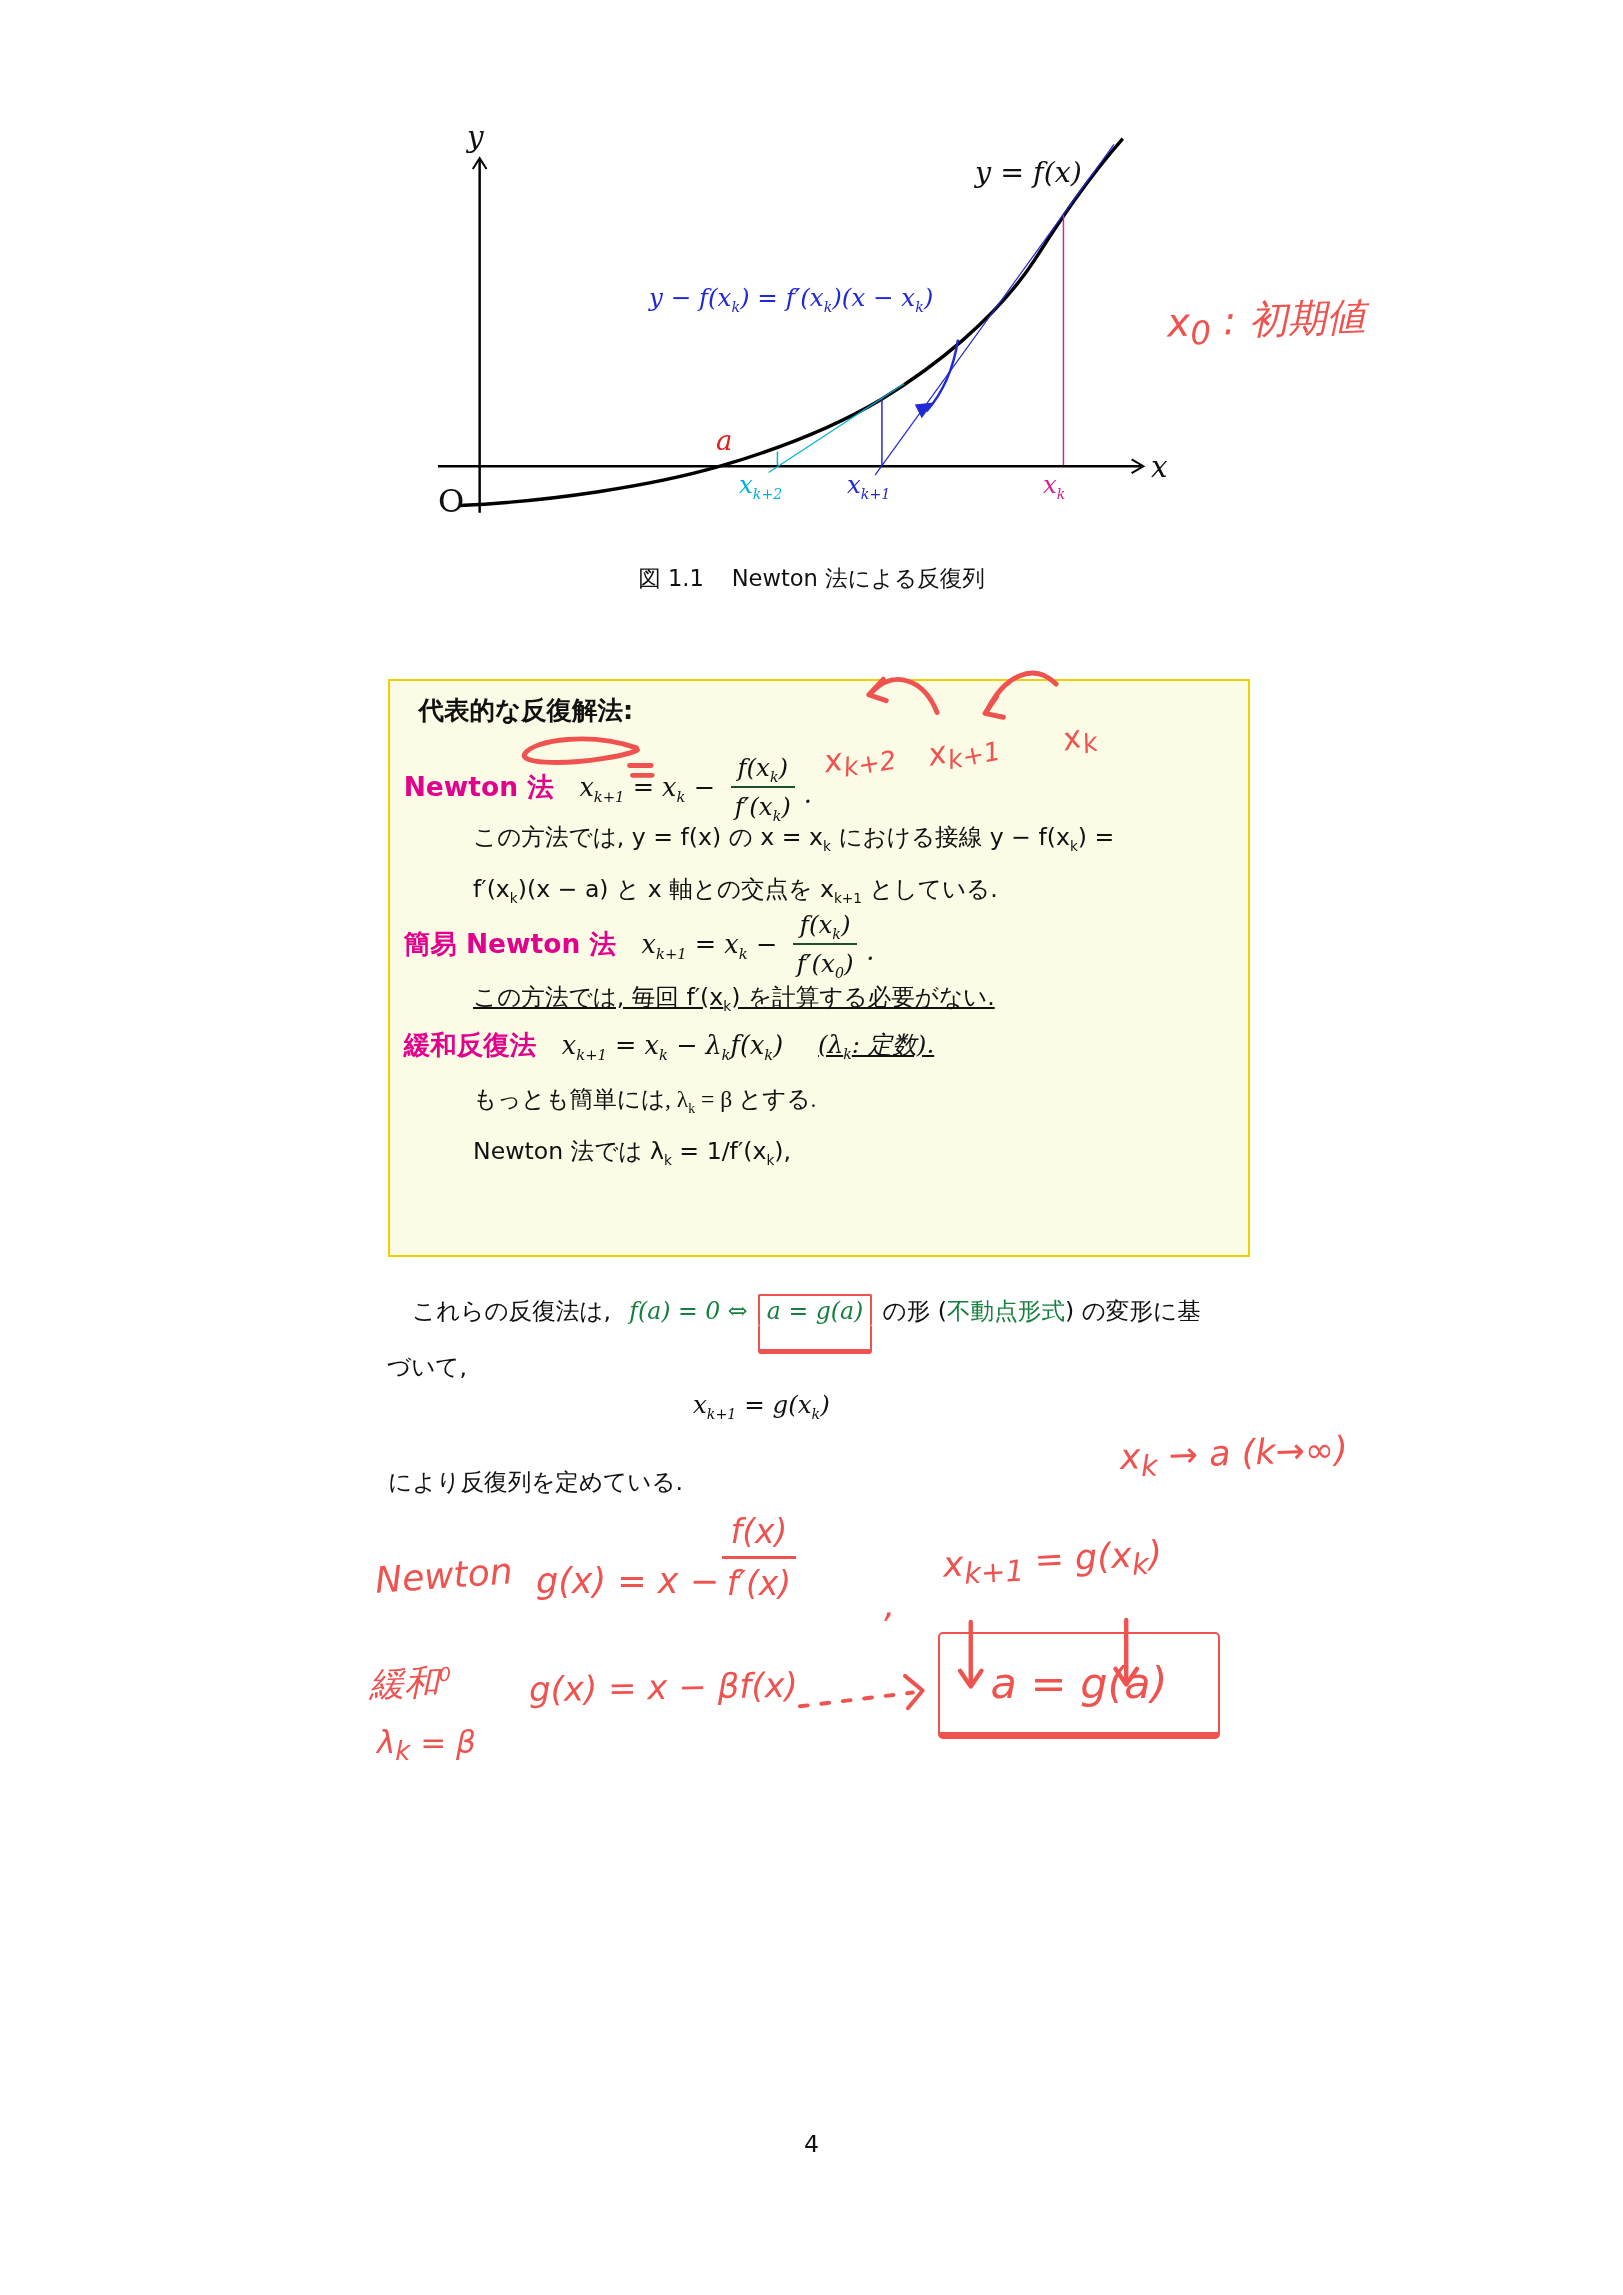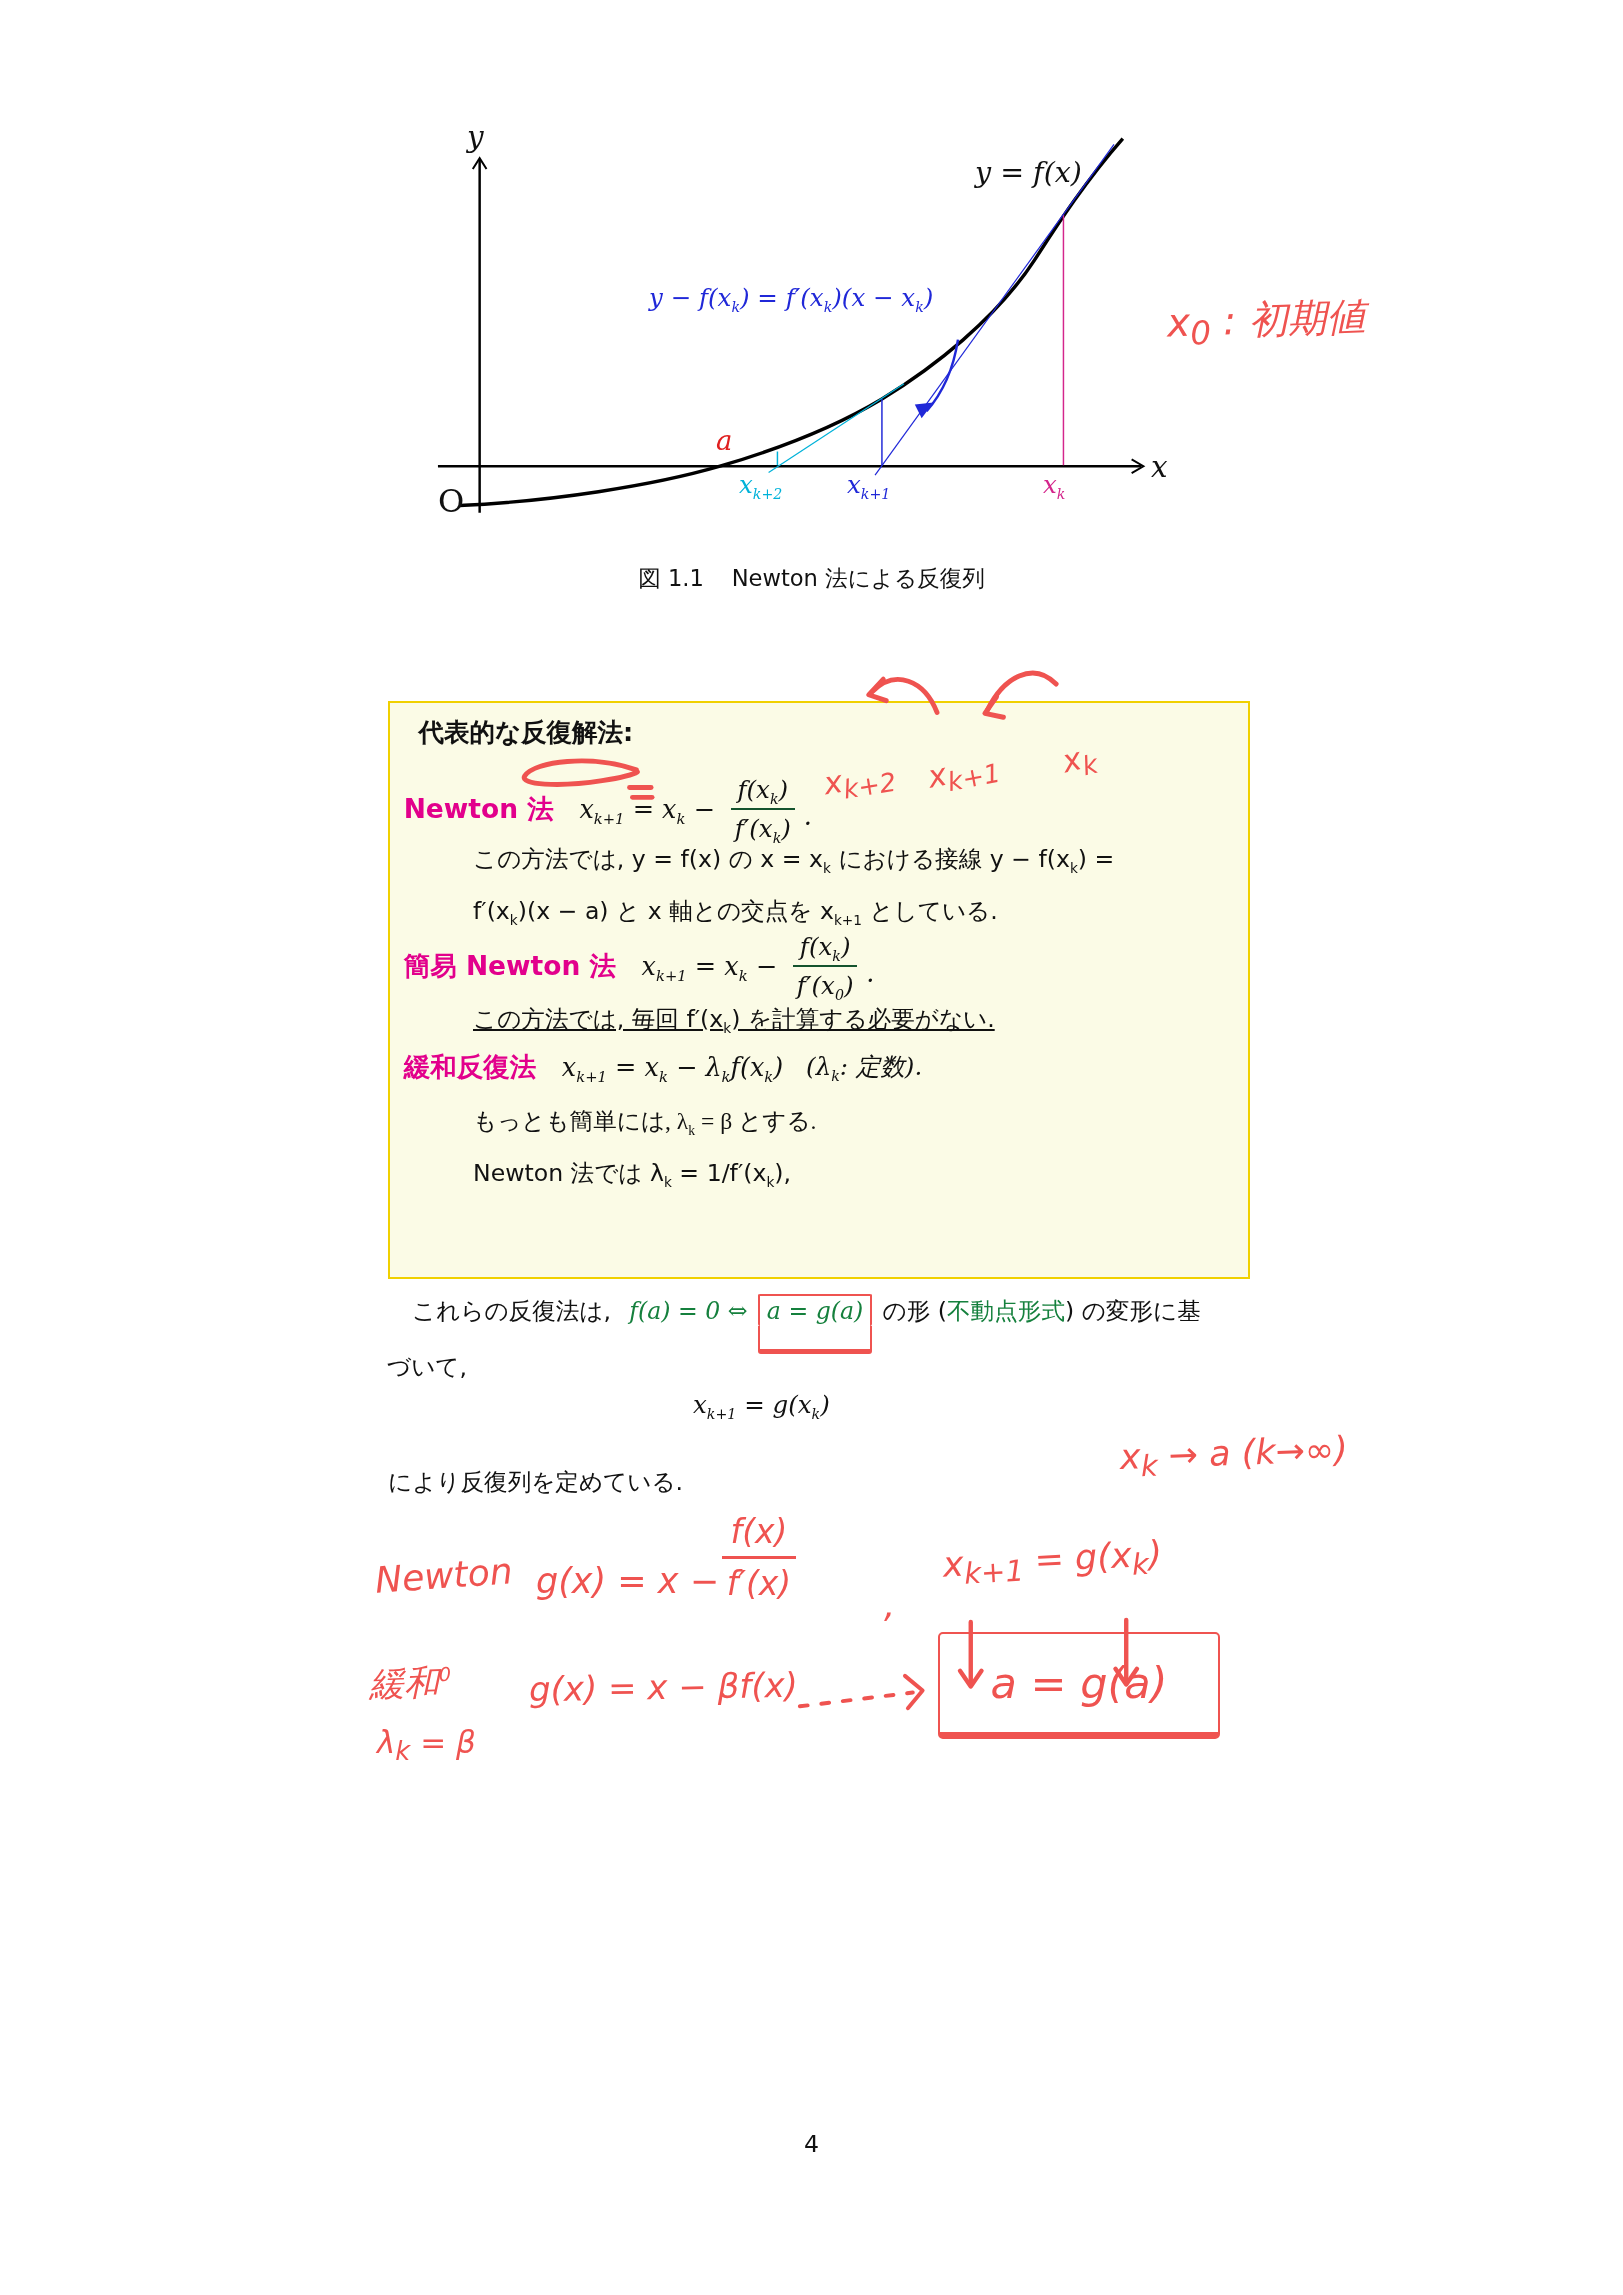--- a/index.html
+++ b/index.html
@@ -79,21 +79,21 @@
 <div class="abs math blue-fig" style="left:847px;top:470px;font-size:24.5px;">x<sub>k+1</sub></div>
 <div class="abs math pink" style="left:1043px;top:470px;font-size:24.5px;">x<sub>k</sub></div>
 
 <div class="abs hand" style="left:1167px;top:293px;font-size:39px;transform:rotate(-2deg);">x<sub>0</sub> : 初期値</div>
 
 <div class="abs caption" style="top:563px;font-size:22.6px;">
   <span class="jp">図 1.1</span>
   <span class="jp" style="margin-left:20.6px;">Newton 法による反復列</span>
 </div>
 
-<div class="abs yellow-box" style="left:388px;top:701px;width:858px;height:574px;">
+<div class="abs yellow-box" style="left:388px;top:679px;width:858px;height:574px;">
 
   <div class="abs jp" style="left:28.5px;top:12.3px;font-size:25.5px;font-weight:bold;">代表的な反復解法:</div>
 
   <svg class="abs" style="left:123px;top:51px;" width="142" height="47" viewBox="0 0 290 95">
     <path d="M 252 32 C 160 0 44 14 24 44 C 12 62 92 68 182 54 C 220 48 245 42 254 36" stroke="#ef5350" stroke-width="10" fill="none" stroke-linecap="round"></path>
     <path d="M 238 68 h 44" stroke="#ef5350" stroke-width="10" fill="none" stroke-linecap="round"></path>
     <path d="M 244 88 h 40" stroke="#ef5350" stroke-width="10" fill="none" stroke-linecap="round"></path>
   </svg>
 
   <div class="abs hand" style="left:434px;top:57px;font-size:31px;transform:rotate(-9deg);">x<sub>k+2</sub></div>
@@ -119,21 +119,21 @@
       <span class="num">f(x<sub>k</sub>)</span>
       <span class="den">f′(x<sub>0</sub>)</span>
     </span>
     <span class="math period" style="font-size:25.5px;margin-left:-6.9px;">.</span>
   </div>
   <div class="abs jp" style="left:83px;top:300px;font-size:23.6px;text-decoration:underline;">この方法では, 毎回 f′(x<sub>k</sub>) を計算する必要がない.</div>
 
   <div class="abs frow" style="left:13.7px;top:344px;height:39px;">
     <span class="magenta jp" style="font-size:26.5px;">緩和反復法</span>
     <span class="math" style="font-size:25.5px;margin-left:12.8px;">x<sub>k+1</sub> = x<sub>k</sub> − λ<sub>k</sub>f(x<sub>k</sub>)</span>
-    <span class="math" style="font-size:24.5px;margin-left:10px;">(λ<sub>k</sub>: 定数).</span>
+    <span class="math" style="font-size:24.5px;margin-left:22px;text-decoration:underline;">(λ<sub>k</sub>: 定数).</span>
   </div>
   <div class="abs jp" style="left:83px;top:402px;font-size:23.6px;font-family:Liberation Serif, serif;">もっとも簡単には, λ<sub>k</sub> = β とする.</div>
   <div class="abs jp" style="left:83px;top:454px;font-size:23.6px;">Newton 法では λ<sub>k</sub> = 1/f′(x<sub>k</sub>),</div>
 </div>
 
 <svg class="abs" style="left:766px;top:645px;" width="344" height="83" viewBox="0 0 700 170">
   <path d="M 348 138 C 322 72 262 48 215 96" stroke="#ef5350" stroke-width="10" fill="none" stroke-linecap="round"></path>
   <polyline points="238,70 208,102 244,114" stroke="#ef5350" stroke-width="10" fill="none" stroke-linecap="round" stroke-linejoin="round"></polyline>
   <path d="M 592 80 C 545 32 484 66 451 134" stroke="#ef5350" stroke-width="10" fill="none" stroke-linecap="round"></path>
   <polyline points="470,106 446,140 484,148" stroke="#ef5350" stroke-width="10" fill="none" stroke-linecap="round" stroke-linejoin="round"></polyline>

